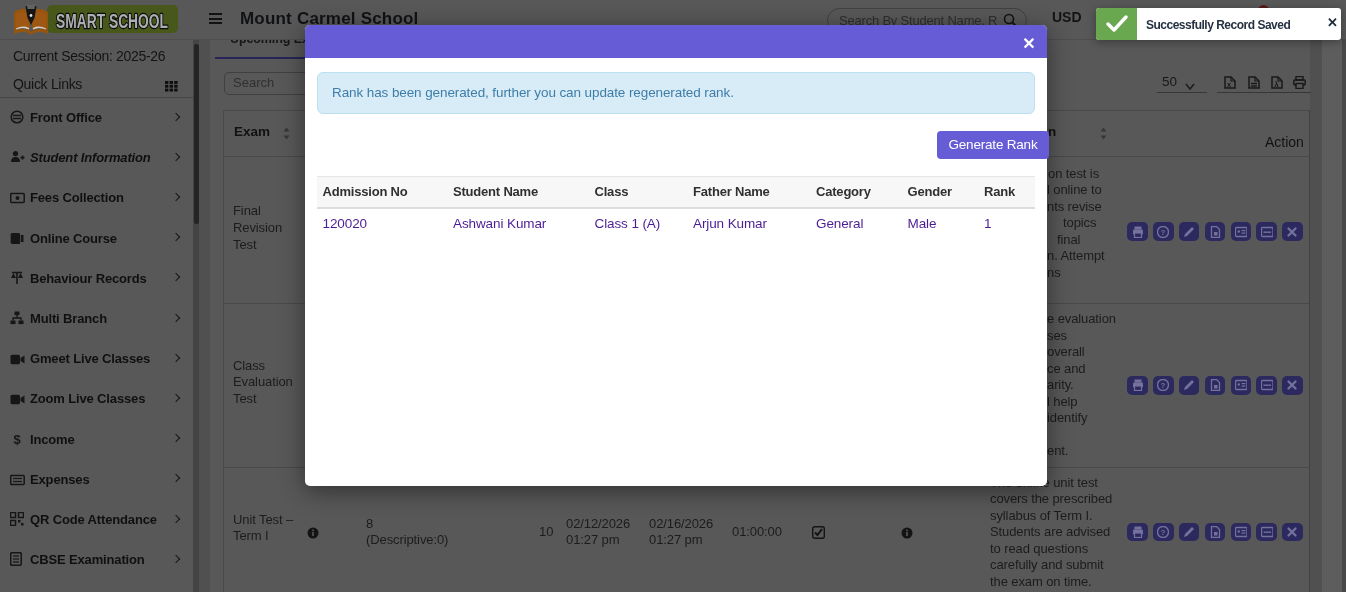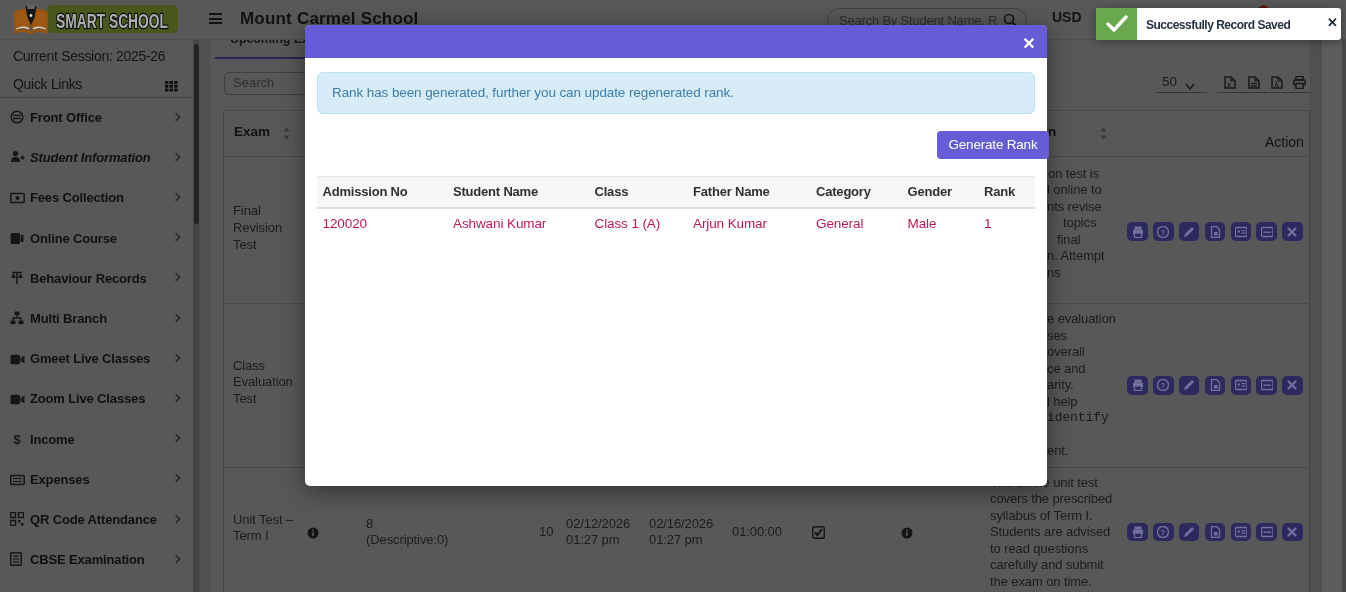--- a/index.html
+++ b/index.html
@@ -99,21 +99,21 @@
 <div class="abs t13" style="left:1063px; top:215.00px;">topics</div>
 <div class="abs t13" style="left:1057px; top:231.50px;">final</div>
 <div class="abs t13" style="left:1047px; top:248.00px;">n. Attempt</div>
 <div class="abs t13" style="left:1047px; top:264.50px;">ns</div>
 <div class="abs t13" style="left:1047px; top:311.00px;">e evaluation</div>
 <div class="abs t13" style="left:1047px; top:327.50px;">ses</div>
 <div class="abs t13" style="left:1047px; top:344.00px;">overall</div>
 <div class="abs t13" style="left:1047px; top:360.50px;">ce and</div>
 <div class="abs t13" style="left:1047px; top:377.00px;">arity.</div>
 <div class="abs t13" style="left:1047px; top:393.50px;">l help</div>
-<div class="abs t13" style="left:1047px; top:410.00px;font-family:Liberation Mono, monospace;">identify</div>
+<div class="abs t13" style="left:1047px; top:410.00px;">identify</div>
 <div class="abs t13" style="left:1047px; top:443.00px;">ent.</div>
 
 <div class="abs t13" style="left:990px; top:474.5px;">The online unit test<br>covers the prescribed<br>syllabus of Term I.<br>Students are advised<br>to read questions<br>carefully and submit<br>the exam on time.</div>
 
 <div class="abs" id="info1" style="left:307px; top:525px;"><svg width="12" height="12" viewBox="0 0 12 12">
       <circle cx="6" cy="6" r="5.5" fill="rgb(20,20,20)"></circle>
       <rect x="5.2" y="5" width="1.6" height="4" fill="rgb(88,88,88)"></rect>
       <rect x="5.2" y="2.6" width="1.6" height="1.6" fill="rgb(88,88,88)"></rect>
     </svg></div>
 <div class="abs" id="check1" style="left:812px; top:525px;"><svg width="13" height="13" viewBox="0 0 13 13">
@@ -444,21 +444,21 @@
   <div class="mtd" style="left:17.5px;">120020</div>
   <div class="mtd" style="left:148px;">Ashwani Kumar</div>
   <div class="mtd" style="left:289.5px;">Class 1 (A)</div>
   <div class="mtd" style="left:388px;">Arjun Kumar</div>
   <div class="mtd" style="left:511px;">General</div>
   <div class="mtd" style="left:602.5px;">Male</div>
   <div class="mtd" style="left:679px;">1</div>
 </div>
 <style>
   .mth { position:absolute; top:159.5px; font-size:13px; font-weight:700; color:#303030; letter-spacing:-0.2px; }
-  .mtd { position:absolute; top:191.5px; font-size:13.5px; color:#be185d; letter-spacing:-0.1px; }
+  .mtd { position:absolute; top:191.5px; font-size:13.5px; color:#4c1d95; letter-spacing:-0.1px; }
 </style>
 
 <div class="abs" style="left:1096px; top:8px; width:245px; height:32px; background:#fff; border-radius:3px; box-shadow:0 2px 8px rgba(0,0,0,0.35);"></div>
 <div class="abs" style="left:1096px; top:8px; width:41px; height:32px; background:rgb(106,168,79); border-radius:3px 0 0 3px;"></div>
 <svg class="abs" style="left:1106px; top:15px;" width="22" height="18">
     <path d="M2 9 L8 15 L20 2" stroke="#fff" stroke-width="3.4" fill="none" stroke-linecap="round" stroke-linejoin="round"></path>
   </svg>
 <div class="abs" style="left:1146px; top:17.5px; font-size:12px; font-weight:600; color:rgb(38,49,66); letter-spacing:-0.5px;">Successfully Record Saved</div>
 <div class="abs" style="left:1327px; top:15px; font-size:13px; font-weight:700; color:rgb(32,45,60);">✕</div>
 

